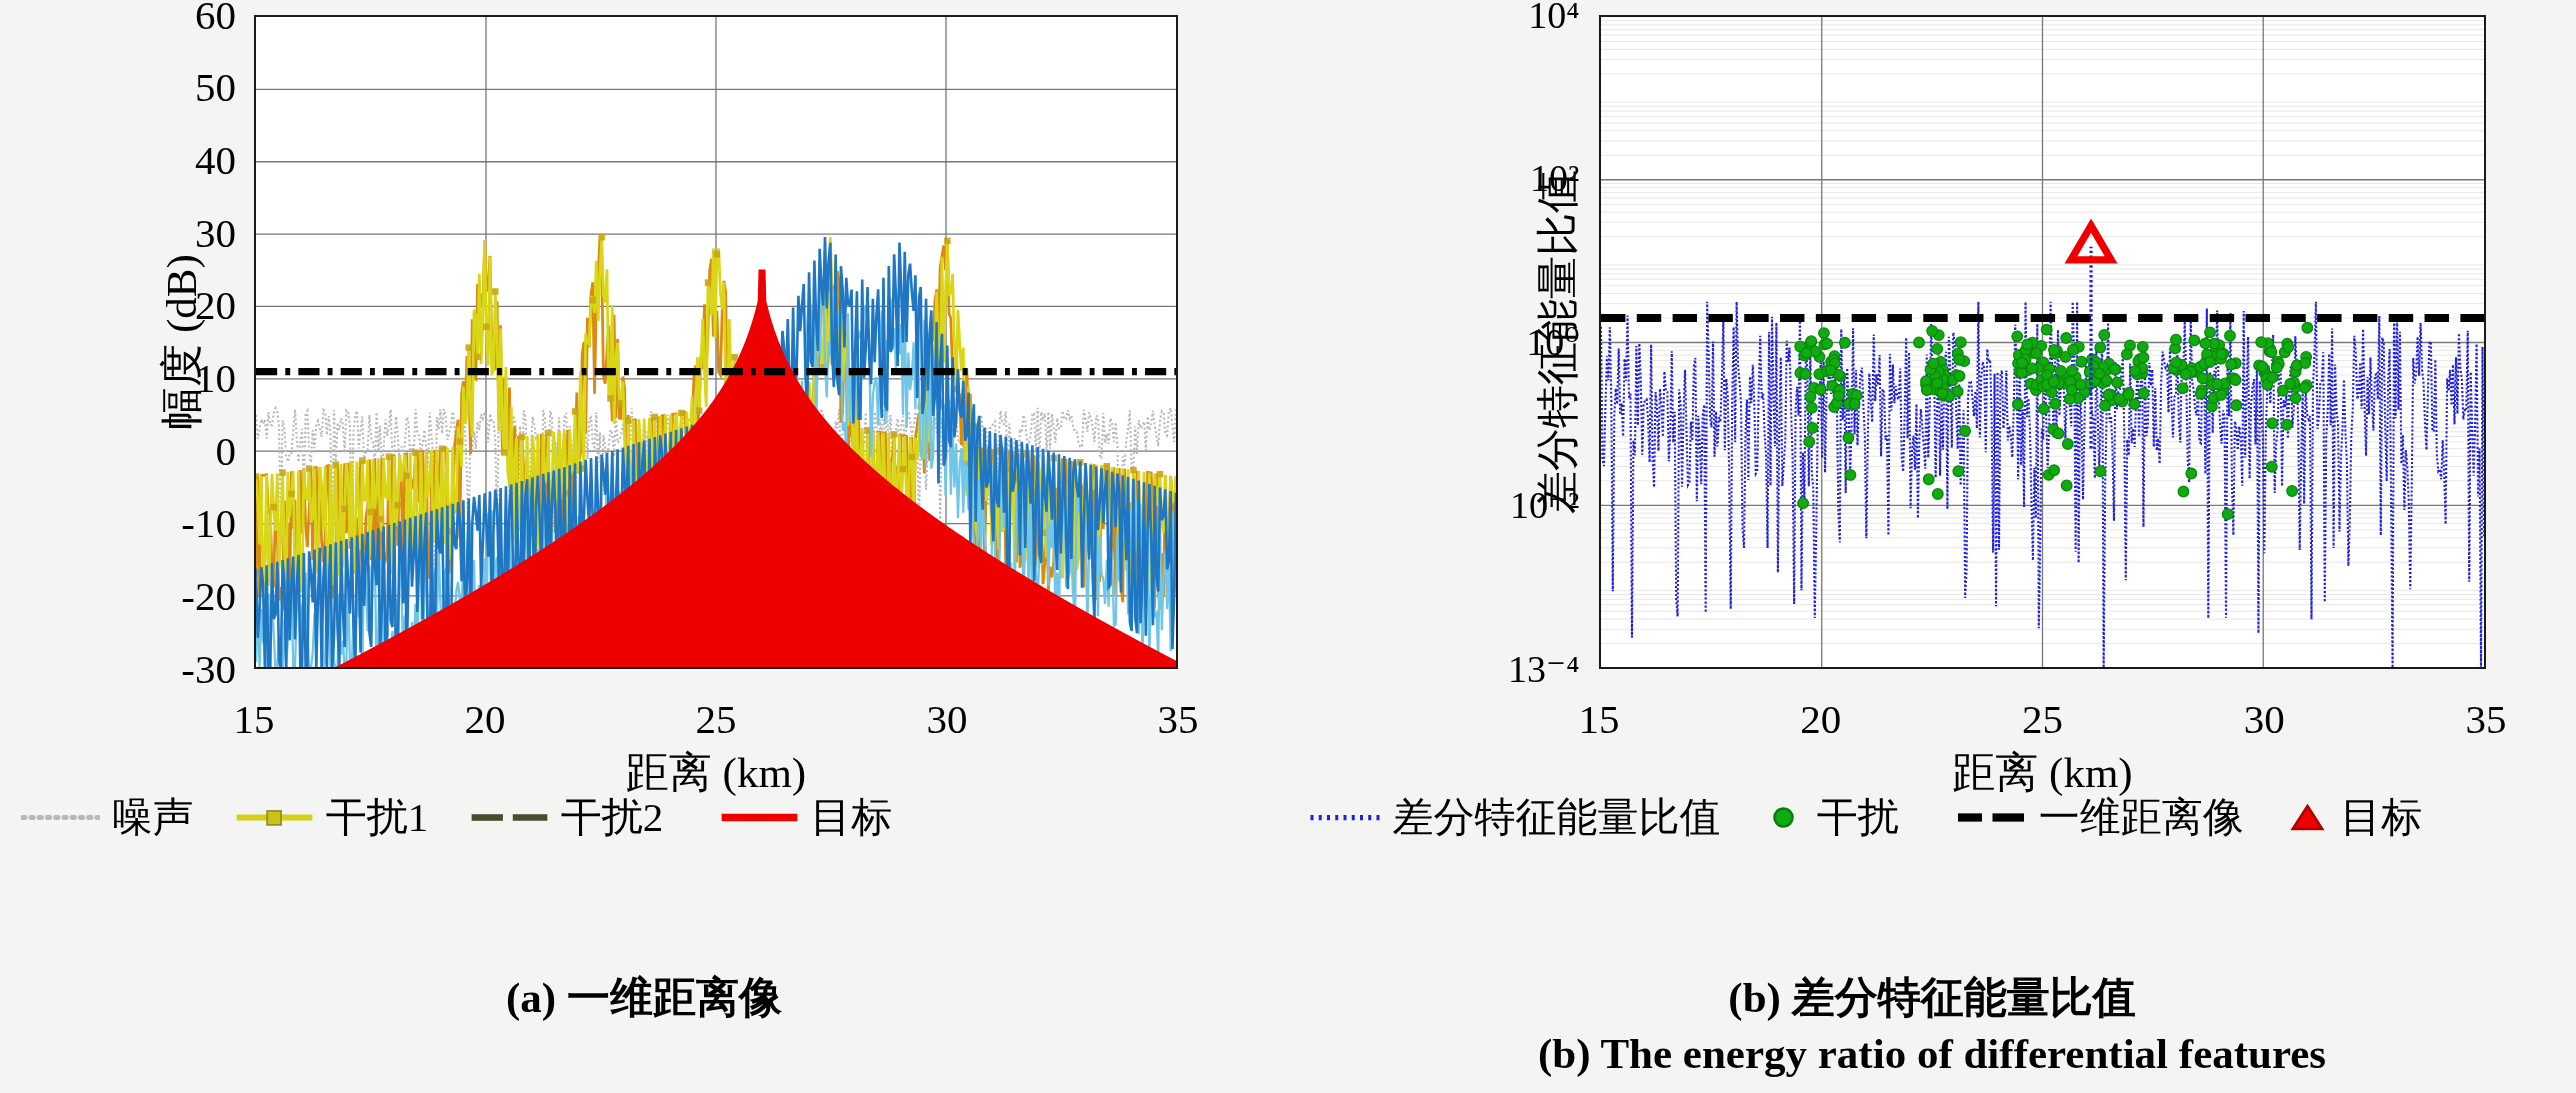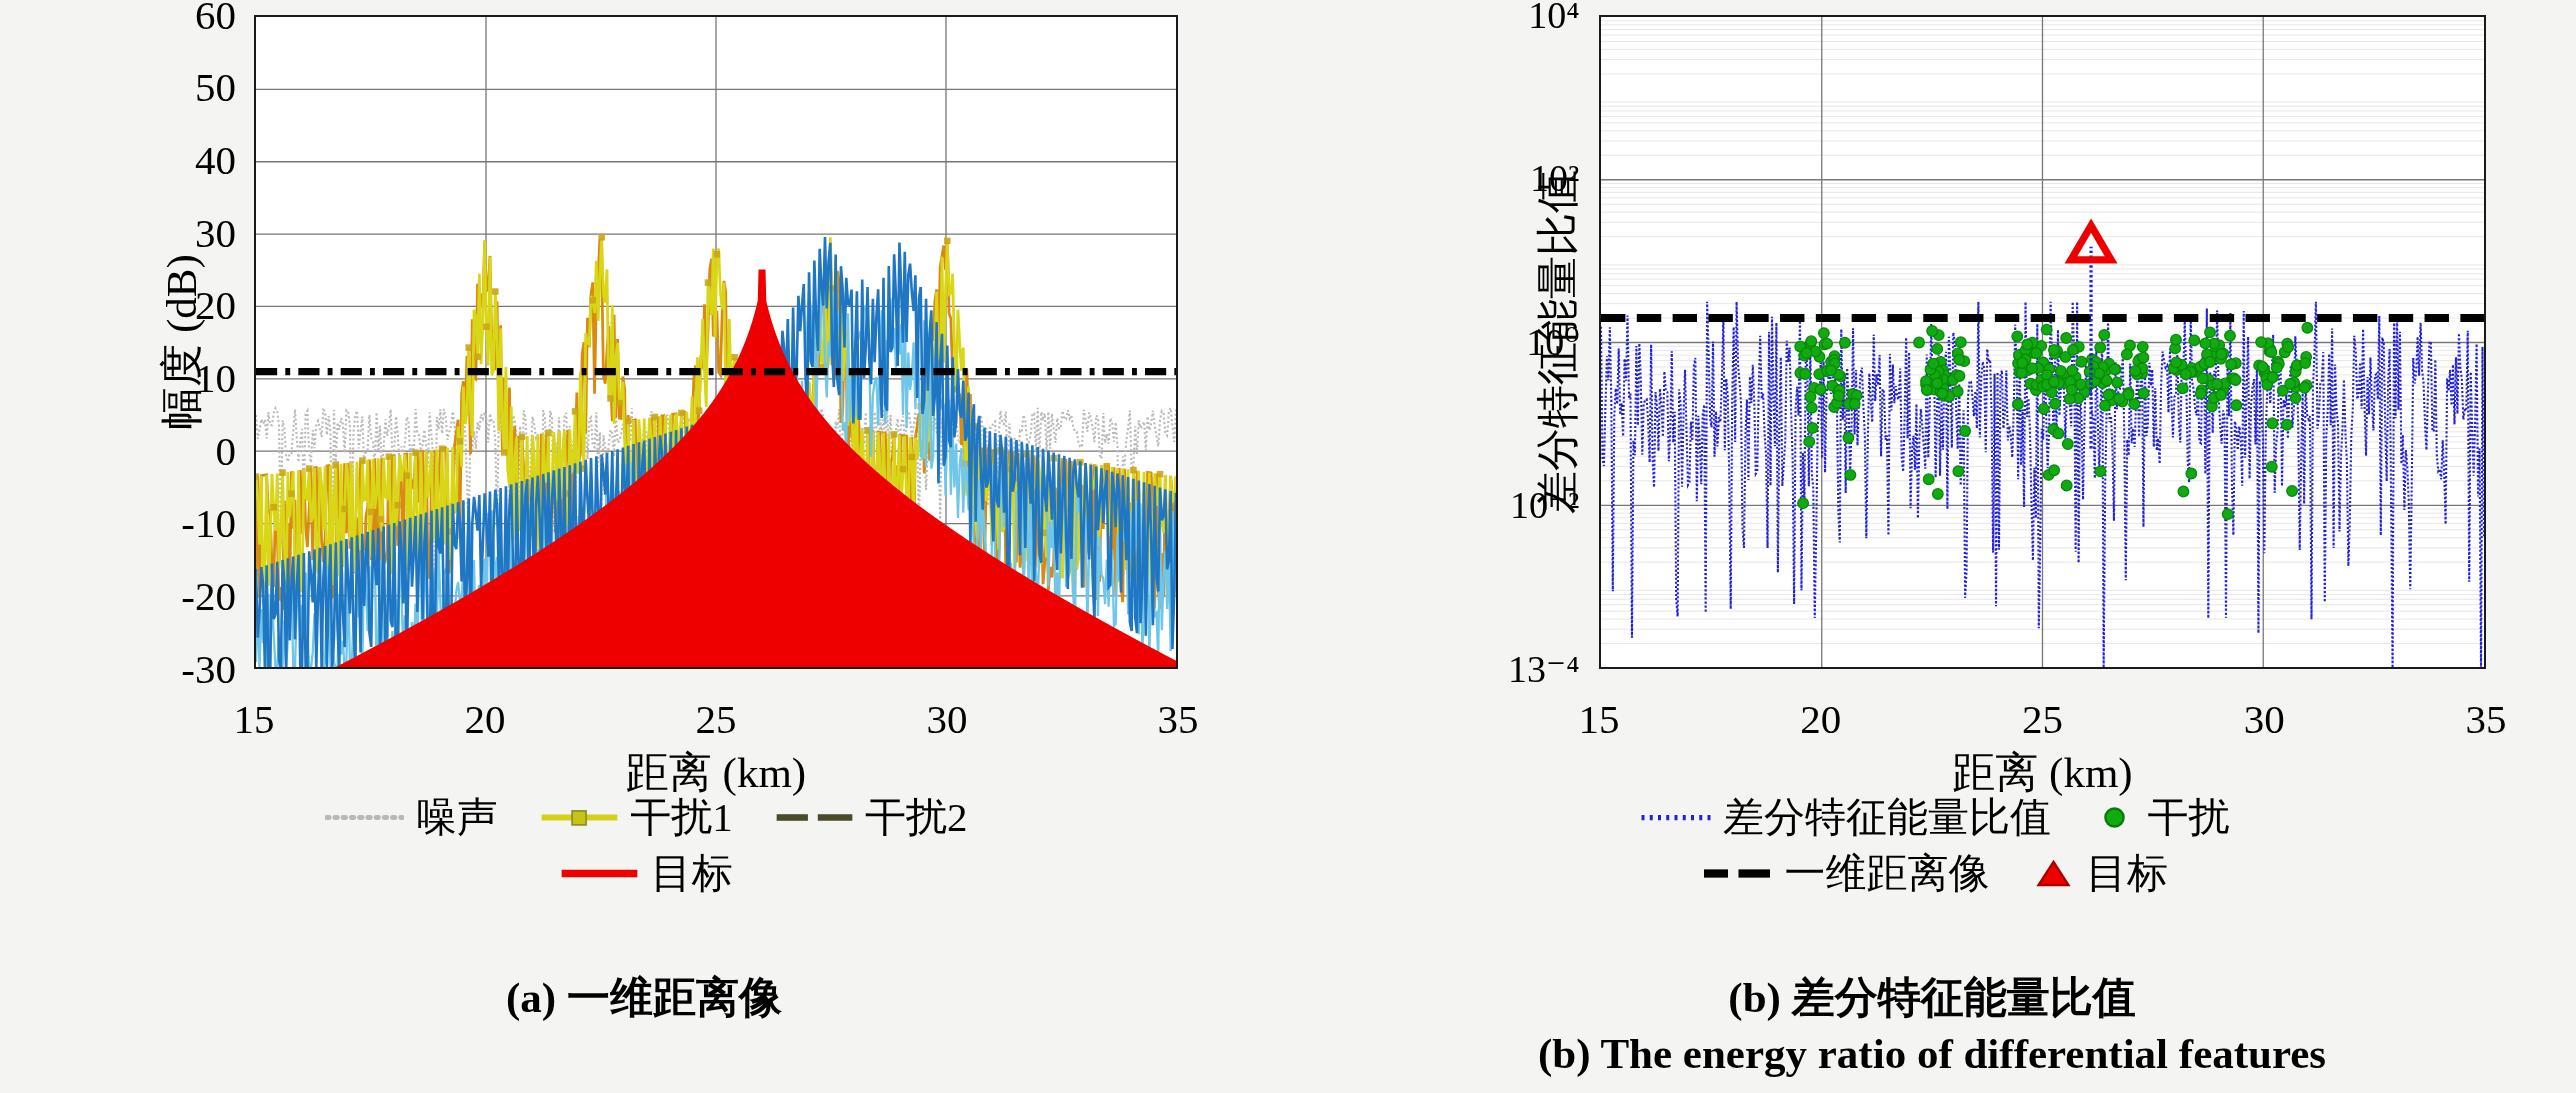--- a/index.html
+++ b/index.html
@@ -93,24 +93,23 @@
     white-space: nowrap;
   }
   .panel-b .ylabel { left: -213px; font-size: 43px; }
 
   
   .legend {
     position: absolute;
     left: 0; right: 8px;
     top: 797px;
     display: flex;
-    flex-direction: column;
+    flex-direction: row;
     align-items: center;
     gap: 14.7px;
-    padding-left: 13px;
   }
   .legend-row {
     display: flex;
     align-items: center;
     justify-content: center;
   }
   .legend-item {
     display: flex;
     align-items: center;
     gap: 11.4px;

